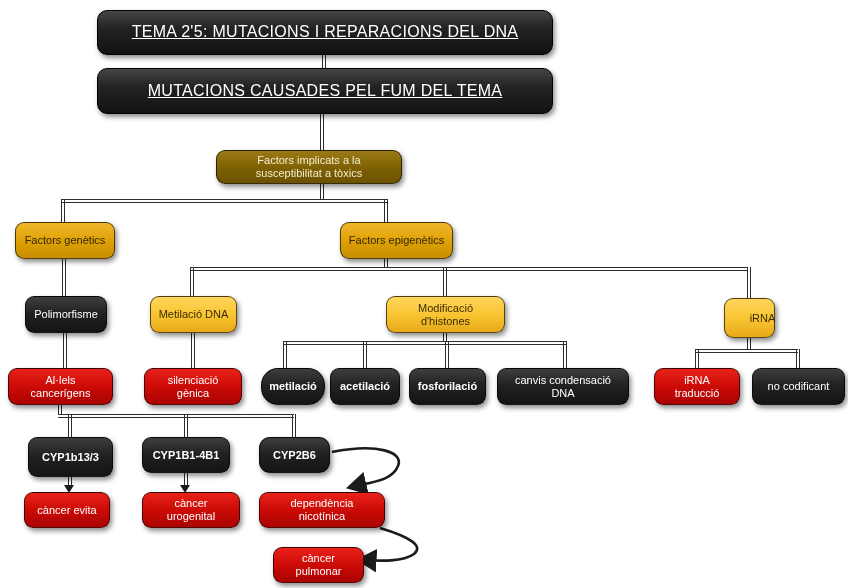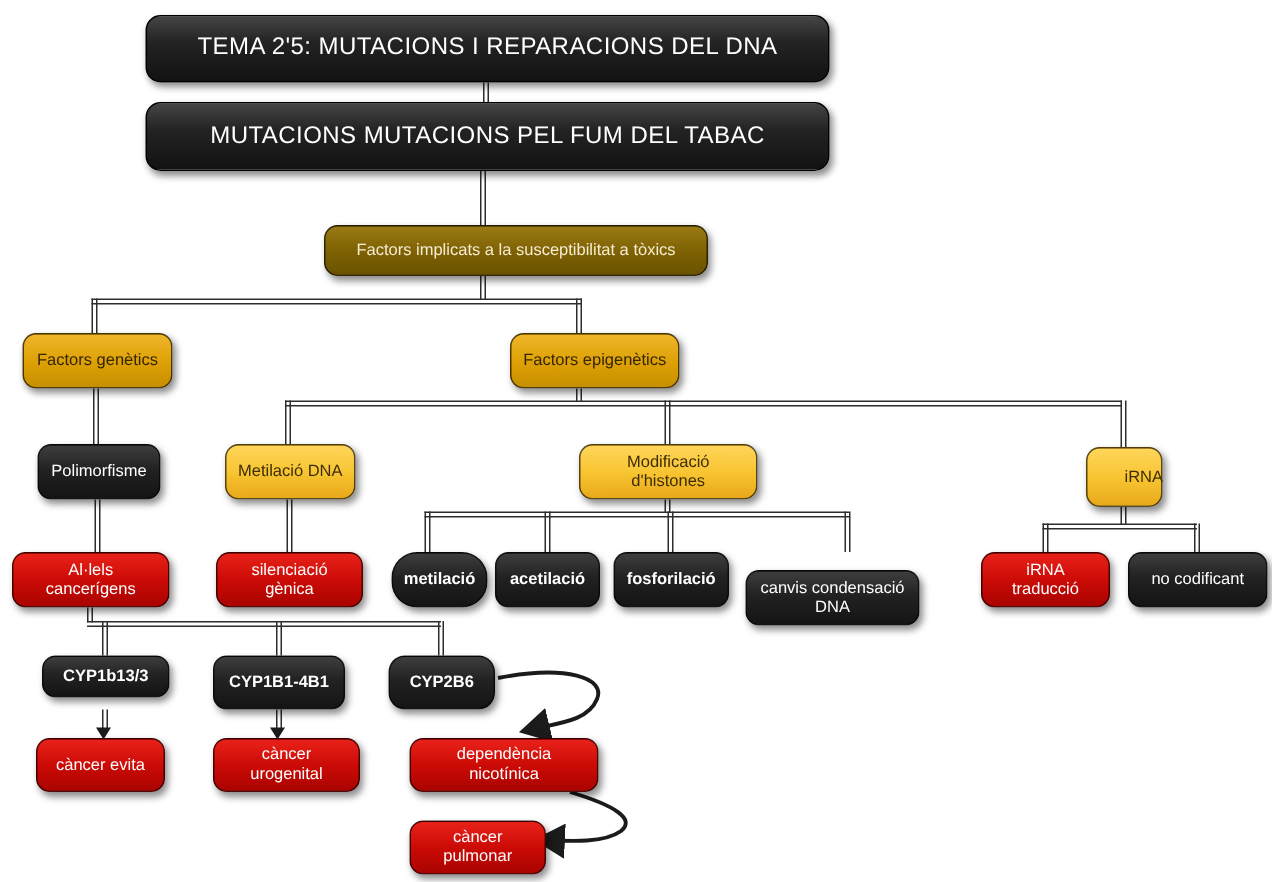--- a/index.html
+++ b/index.html
@@ -13,20 +13,21 @@
     position:absolute;display:flex;align-items:center;justify-content:center;
     text-align:center;border-radius:9px;box-sizing:border-box;
     font-size:11px;line-height:1.15;padding:2px 6px;
     box-shadow:2px 3px 5px rgba(0,0,0,0.45);
     border:1px solid rgba(0,0,0,0.65);
   }
   .n-title{
     background:linear-gradient(180deg,#454545 0%,#232323 40%,#121212 100%);
     color:#ffffff;font-size:16px;letter-spacing:.3px;border-radius:10px;
     border:1px solid #000;
+    text-decoration:underline;
   }
   .n-black{
     background:linear-gradient(180deg,#3e3e3e 0%,#222222 45%,#141414 100%);
     color:#ffffff;
   }
   .n-gold{
     background:linear-gradient(180deg,#9a7a15 0%,#7c6002 55%,#6b5200 100%);
     color:#f5ecd2;
   }
   .n-amber{
@@ -96,23 +97,23 @@
       <marker id="ah" markerWidth="9" markerHeight="9" refX="6" refY="4.5" orient="auto">
         <path d="M0,0 L8,4.5 L0,9 z" fill="#1b1b1b"></path>
       </marker>
     </defs>
     <path d="M 332 452 C 378 443, 404 452, 398 466 C 392 481, 372 482, 351 487" fill="none" stroke="#1b1b1b" stroke-width="2.6" marker-end="url(#ah)"></path>
     <path d="M 380 528 C 410 537, 424 546, 414 554 C 403 562, 382 561, 361 560" fill="none" stroke="#1b1b1b" stroke-width="2.6" marker-end="url(#ah)"></path>
   </svg>
 
   <div class="node n-title" style="left:97px;top:10px;width:456px;height:45px;">TEMA 2'5: MUTACIONS I REPARACIONS DEL DNA</div>
 
-  <div class="node n-title" style="left:97px;top:68px;width:456px;height:46px;">MUTACIONS MUTACIONS PEL FUM DEL TABAC</div>
+  <div class="node n-title" style="left:97px;top:68px;width:456px;height:46px;">MUTACIONS CAUSADES PEL FUM DEL TEMA</div>
 
-  <div class="node n-gold" style="left:216px;top:150px;width:256px;height:34px;">Factors implicats a la susceptibilitat a tòxics</div>
+  <div class="node n-gold" style="left:216px;top:150px;width:186px;height:34px;">Factors implicats a la susceptibilitat a tòxics</div>
 
   <div class="node n-amber" style="left:15px;top:222px;width:100px;height:37px;">Factors genètics</div>
 
   <div class="node n-amber" style="left:340px;top:222px;width:113px;height:37px;">Factors epigenètics</div>
 
   <div class="node n-black" style="left:25px;top:296px;width:82px;height:37px;">Polimorfisme</div>
 
   <div class="node n-yellow" style="left:150px;top:296px;width:87px;height:37px;">Metilació DNA</div>
 
   <div class="node n-yellow" style="left:386px;top:296px;width:119px;height:37px;">Modificació d'histones</div>
@@ -122,33 +123,33 @@
   <div class="node n-red" style="left:8px;top:368px;width:105px;height:37px;">Al·lels cancerígens</div>
 
   <div class="node n-red" style="left:144px;top:368px;width:98px;height:37px;">silenciació gènica</div>
 
   <div class="node n-black bold" style="left:261px;top:368px;width:64px;height:37px;border-radius:17px;">metilació</div>
 
   <div class="node n-black bold" style="left:330px;top:368px;width:70px;height:37px;">acetilació</div>
 
   <div class="node n-black bold" style="left:409px;top:368px;width:77px;height:37px;">fosforilació</div>
 
-  <div class="node n-black" style="left:497px;top:368px;width:116px;height:37px;margin-top:12px;">canvis condensació DNA</div>
+  <div class="node n-black" style="left:497px;top:368px;width:132px;height:37px;">canvis condensació DNA</div>
 
   <div class="node n-red" style="left:654px;top:368px;width:86px;height:37px;">iRNA traducció</div>
 
   <div class="node n-black" style="left:752px;top:368px;width:93px;height:37px;">no codificant</div>
 
-  <div class="node n-black bold" style="left:28px;top:437px;width:85px;height:28px;">CYP1b13/3</div>
+  <div class="node n-black bold" style="left:28px;top:437px;width:85px;height:40px;">CYP1b13/3</div>
 
   <div class="node n-black bold" style="left:142px;top:437px;width:88px;height:36px;">CYP1B1-4B1</div>
 
   <div class="node n-black bold" style="left:259px;top:437px;width:71px;height:36px;border-radius:11px;">CYP2B6</div>
 
   <div class="node n-red" style="left:24px;top:492px;width:86px;height:36px;">càncer evita</div>
 
   <div class="node n-red" style="left:142px;top:492px;width:98px;height:36px;">càncer urogenital</div>
 
-  <div class="node n-red" style="left:259px;top:492px;width:126px;height:36px;margin-left:14px;">dependència nicotínica</div>
+  <div class="node n-red" style="left:259px;top:492px;width:126px;height:36px;">dependència nicotínica</div>
 
   <div class="node n-red" style="left:261px;top:547px;width:91px;height:36px;margin-left:12px;">càncer pulmonar</div>
 
 </div>
 
 </body></html>

